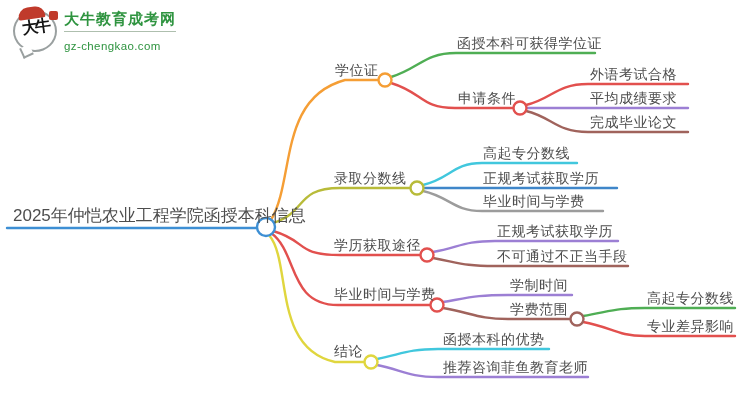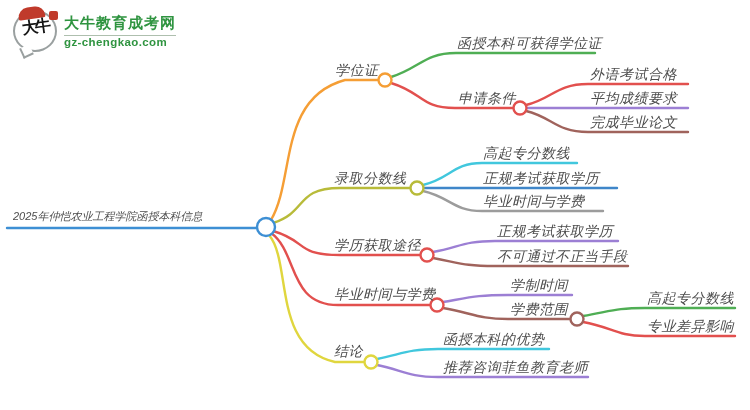--- a/index.html
+++ b/index.html
@@ -5,23 +5,23 @@
   html,body { margin:0; padding:0; background:#fff; }
   .stage {
     position:relative; width:750px; height:410px; background:#fff;
     overflow:hidden; font-family:"Liberation Sans","DejaVu Sans",sans-serif;
   }
   svg.links { position:absolute; left:0; top:0; }
   svg.links path { fill:none; stroke-width:2.4; stroke-linecap:round; }
   svg.links circle { fill:#fff; stroke-width:2.4; }
   .lbl {
     position:absolute; color:#4d4d4d; font-size:14px; line-height:20px;
-    white-space:nowrap; letter-spacing:0.5px;font-style:italic;
+    white-space:nowrap; letter-spacing:0.5px;
   }
-  .lbl-root { font-size:11px; letter-spacing:0; }
+  .lbl-root { font-size:17px; letter-spacing:0; }
   
   .logo { position:absolute; left:13px; top:10px; display:flex; align-items:center; gap:7px; }
   .logo-bubble {
     position:relative; width:40px; height:38px; background:#fff;
     border:2px solid #9aa0a0; border-radius:50%;
   }
   .logo-hat {
     position:absolute; top:-5px; left:3px; width:27px; height:12px;
     background:#c03a2b; border-radius:14px 14px 3px 3px; transform:rotate(-8deg);
   }
@@ -33,22 +33,22 @@
     position:absolute; left:3px; top:5px; width:34px; text-align:center;
     font-family:"DejaVu Serif","Liberation Serif",serif; font-weight:bold;
     font-size:16px; color:#141414; letter-spacing:-3px; transform:rotate(-8deg);
   }
   .logo-tail {
     position:absolute; bottom:-7px; left:6px; width:9px; height:9px; background:#fff;
     border-right:2px solid #9aa0a0; border-bottom:2px solid #9aa0a0; transform:rotate(65deg);
   }
   .logo-name { color:#2f9440; font-weight:bold; font-size:15px; letter-spacing:1px;text-align:center; }
   .logo-url {
-    color:#2f9440; font-weight:bold; font-size:11.5px; letter-spacing:0.4px;
-    border-top:1.5px solid #aebfae; margin-top:2px; padding-top:0;
+    color:#2f9440; font-weight:normal; font-size:11.5px; letter-spacing:0.4px;
+    border-top:1.5px solid #aebfae; margin-top:2px; padding-top:8px;
   }
 </style>
 </head>
 <body>
 
 <div class="stage">
 
   <div class="logo">
     <div class="logo-bubble">
       <div class="logo-hat"></div>

